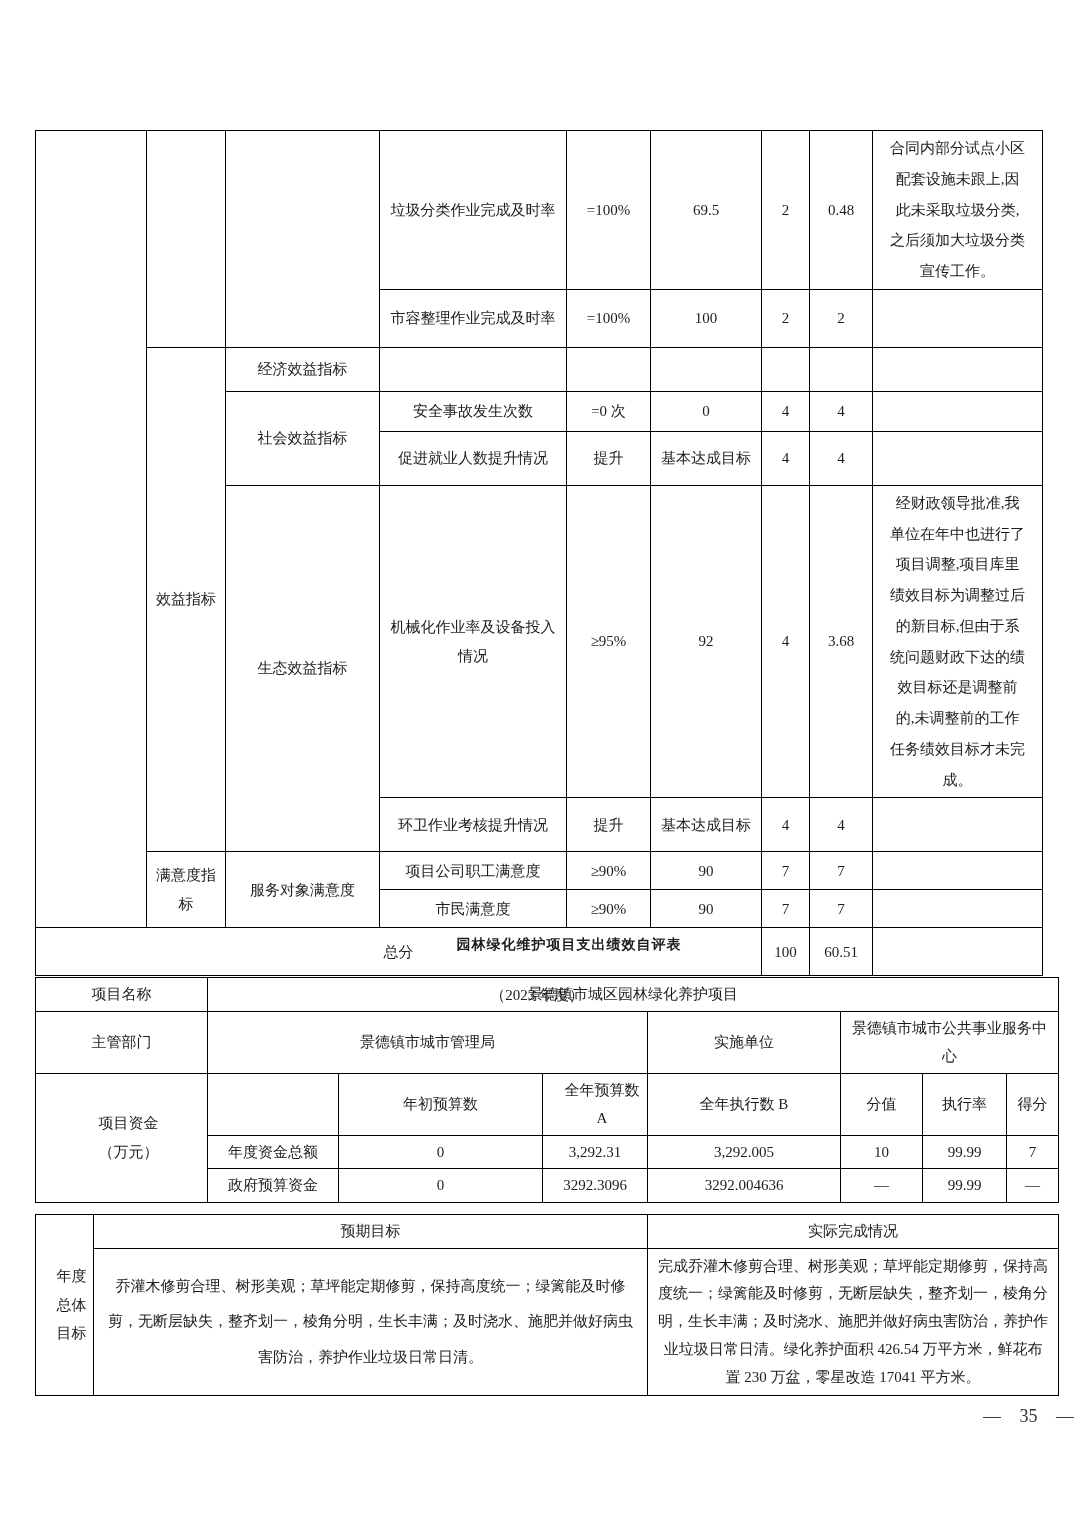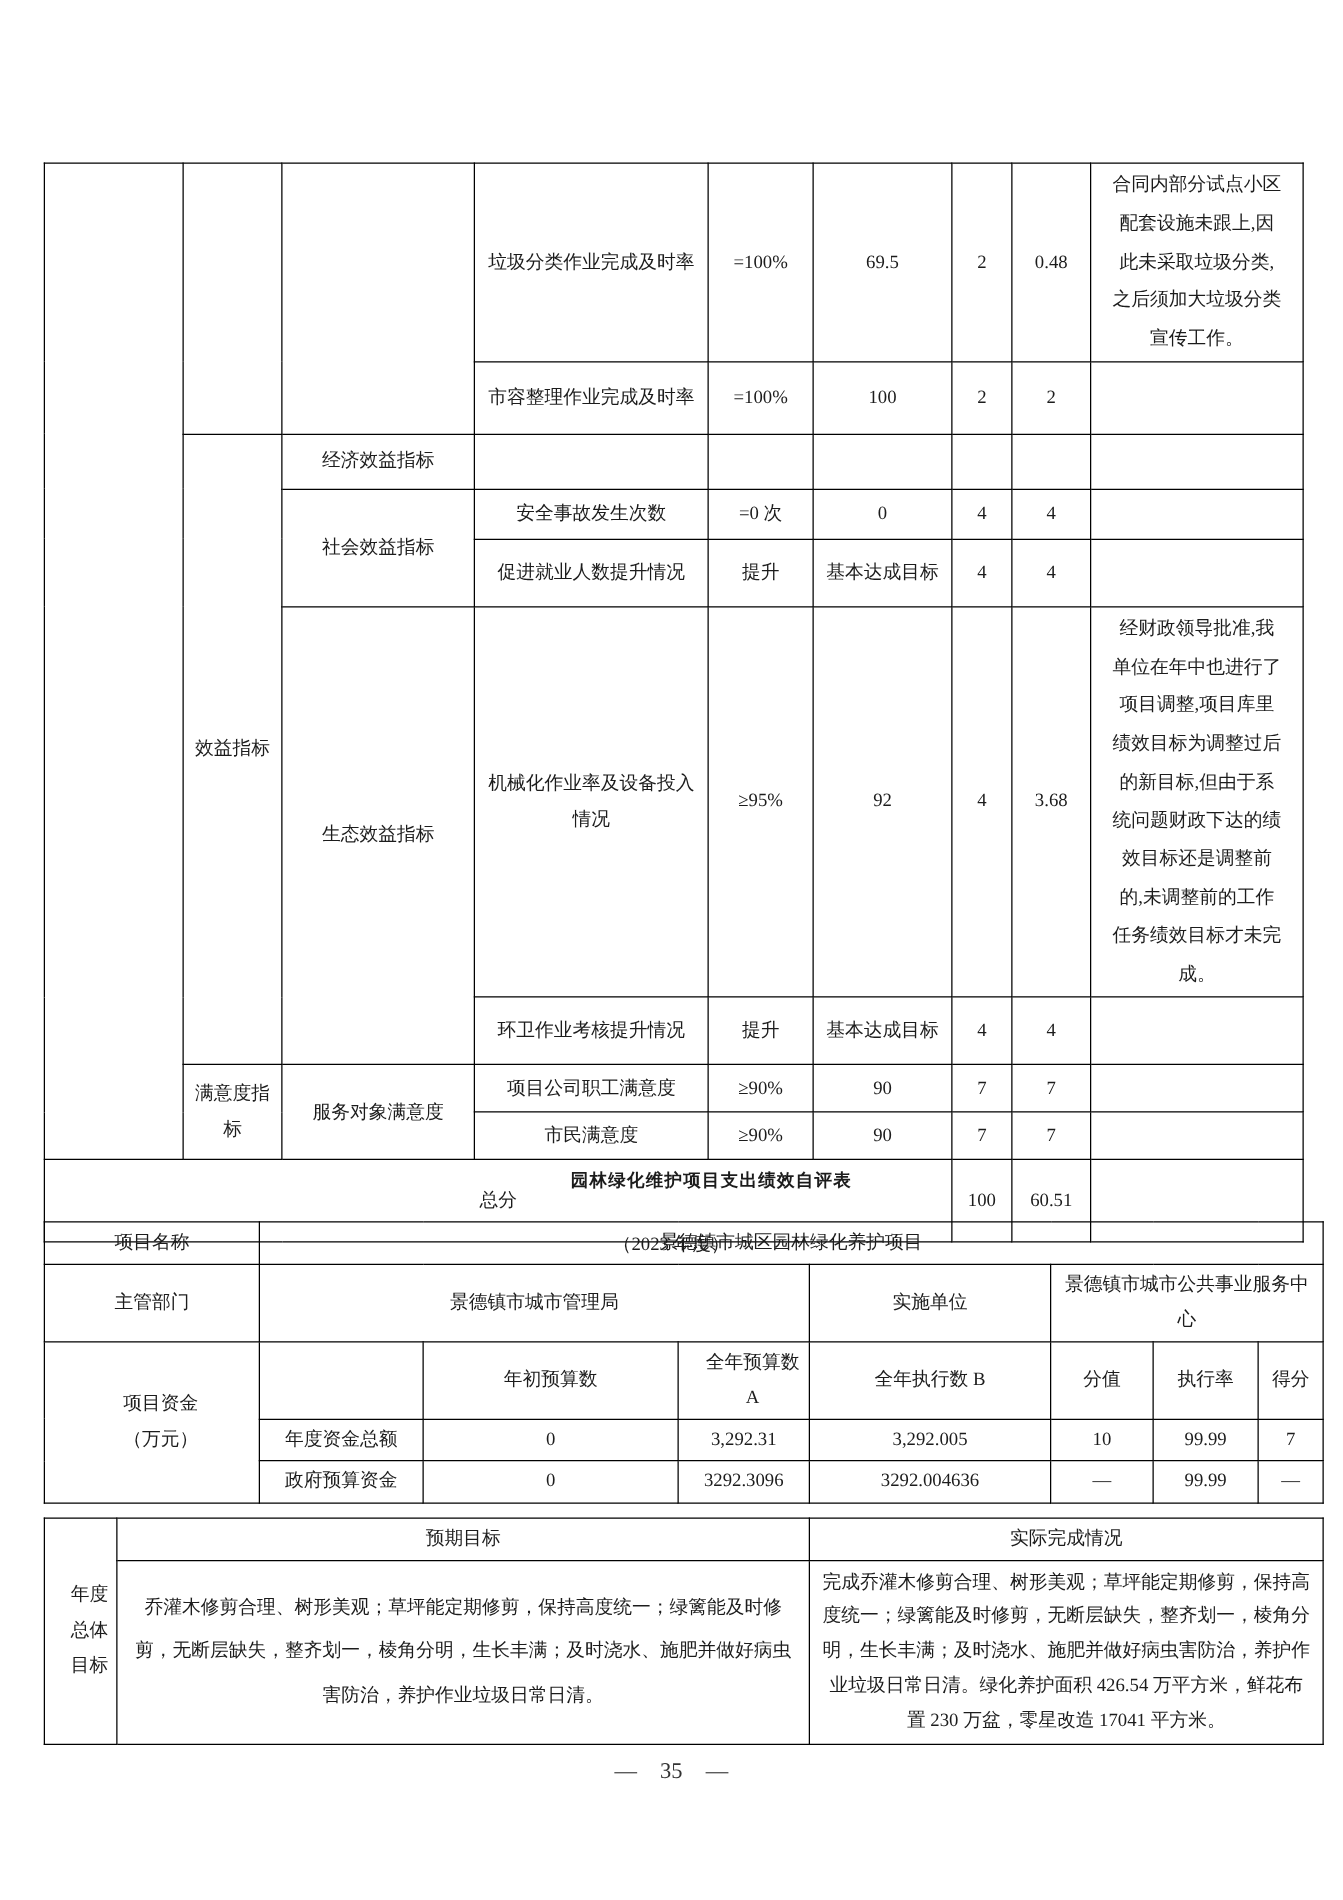--- a/index.html
+++ b/index.html
@@ -5,32 +5,32 @@
   html,body{margin:0;padding:0;background:#fff;}
   .page{position:relative;width:1074px;height:1520px;background:#ffffff;
         font-family:"Liberation Serif","DejaVu Serif",serif;color:#1c1c1c;overflow:hidden;}
   table{border-collapse:collapse;table-layout:fixed;position:absolute;}
   td{border:1px solid #000;font-size:15px;line-height:1.9;text-align:center;
      vertical-align:middle;padding:2px 6px;word-break:break-all;overflow:hidden;}
   .eval{left:35px;top:130px;width:1007px;}
   .t2a{left:35px;top:977px;width:1023px;}
   .t2b{left:35px;top:1214px;width:1023px;}
   .r1{height:152px}.r2{height:58px}.r3{height:44px}.r4{height:40px}.r5{height:54px}
-  .r6{height:268px}.r7{height:54px}.r8{height:38px}.r9{height:38px}.r10{height:66px}
+  .r6{height:268px}.r7{height:54px}.r8{height:38px}.r9{height:38px}.r10{height:48px}
   .q1{height:30px}.q2{height:57px}.q3{height:58px}.q4{height:28px}.q5{height:27px}
   .g1{height:32px}.g2{height:141px}
   .remark{line-height:2.05;padding:2px 16px;}
   .narrow{padding:2px 0;}
   .preline{white-space:pre-line;padding-left:20px;}
   .goal-left{line-height:2.35;padding:4px 10px;}
   .goal-right{line-height:1.85;padding:4px 10px;}
   .doc-title{position:absolute;top:936px;left:0;width:1074px;text-align:center;
              font-weight:bold;font-size:14px;letter-spacing:1px;margin-left:32px;}
   .doc-subtitle{position:absolute;top:986px;left:0;width:1074px;text-align:center;font-size:15px;}
-  .page-no{position:absolute;top:1406px;left:0;width:1074px;text-align:center;
+  .page-no{position:absolute;top:1406px;left:0;width:1074px;text-align:right;
            font-size:18px;word-spacing:14px;color:#333;}
 </style>
 </head>
 <body>
 
 <div class="page">
 
   <table class="eval">
     <colgroup>
       <col style="width:111px">

